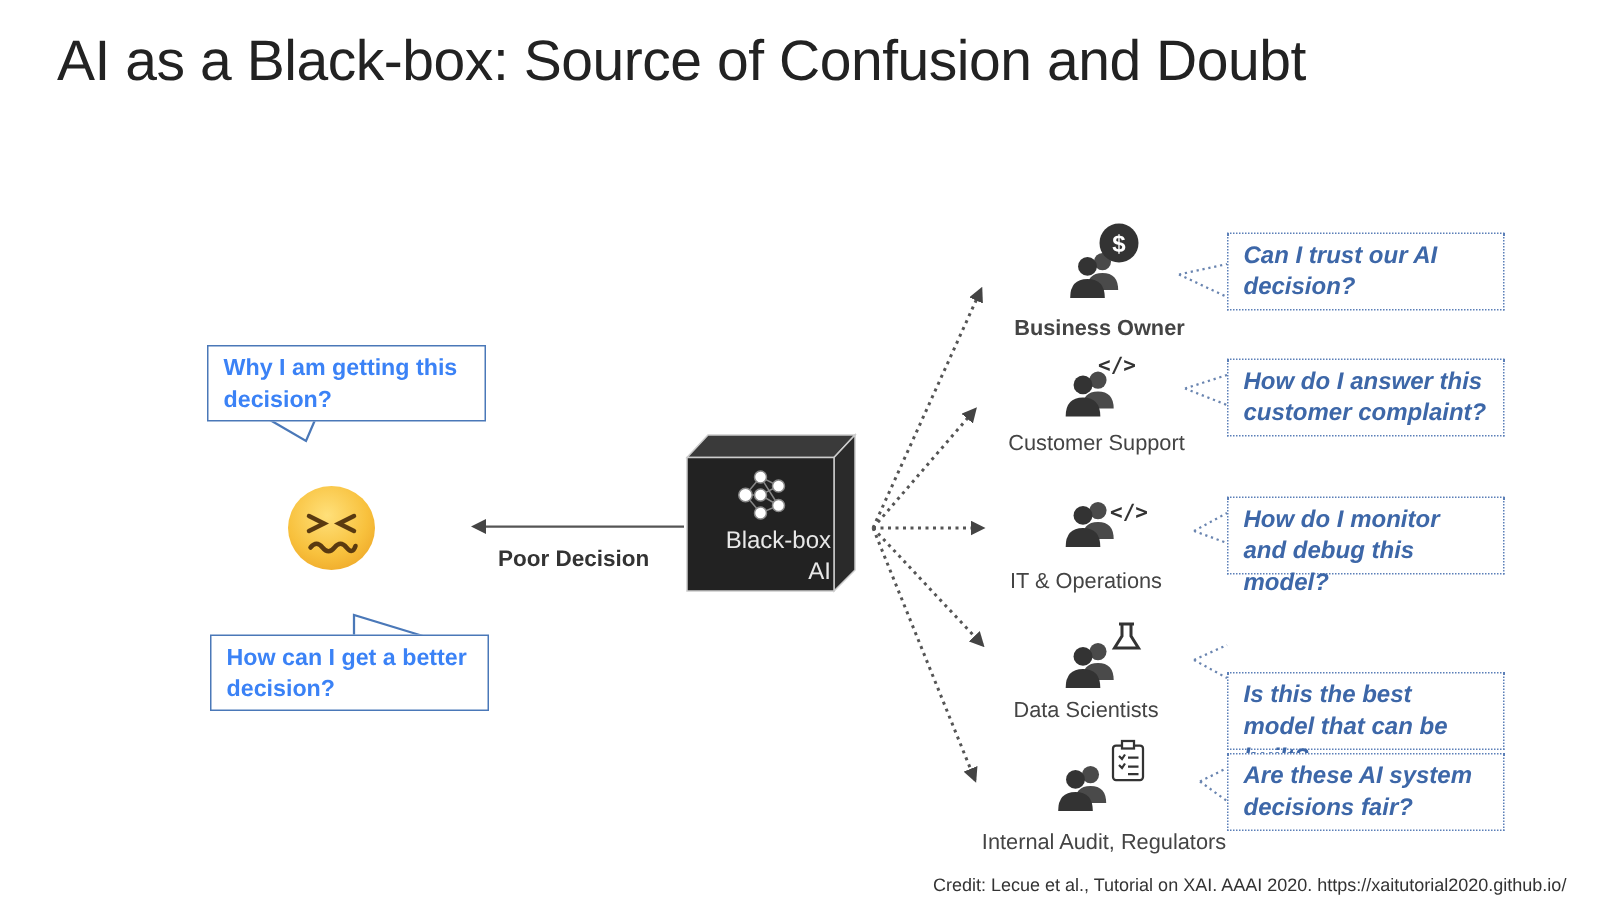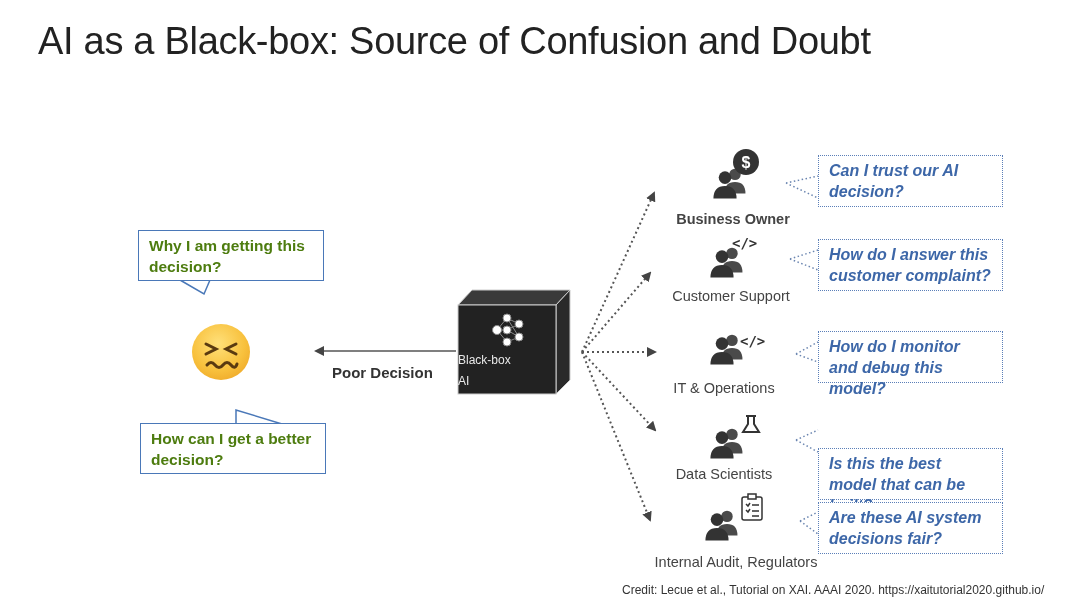--- a/index.html
+++ b/index.html
@@ -1,25 +1,25 @@
 <!DOCTYPE html>
 <html><head>
 <meta charset="utf-8">
 <style>
   html,body{margin:0;padding:0;background:#fff;}
   body{width:1080px;height:608px;position:relative;overflow:hidden;font-family:"Liberation Sans",sans-serif;}
   .abs{position:absolute;}
   #title{left:38px;top:20px;font-size:38px;color:#222;white-space:nowrap;letter-spacing:-0.3px;}
-  .bubble{position:absolute;border:1.5px solid #4a78b8;background:#fff;color:#4d7c0f;font-weight:bold;font-size:15.5px;line-height:21px;padding:4px 10px;box-sizing:border-box;}
+  .bubble{position:absolute;border:1.5px solid #4a78b8;background:#fff;color:#3b82f6;font-weight:bold;font-size:15.5px;line-height:21px;padding:4px 10px;box-sizing:border-box;}
   .q{position:absolute;border:1.5px dotted #5b7fb8;color:#3d67a8;font-weight:bold;font-style:italic;font-size:16px;line-height:21px;padding:4px 10px;box-sizing:border-box;background:#fff;}
   .role{position:absolute;color:#444;font-size:14.5px;white-space:nowrap;text-align:center;}
   #poor{left:332px;top:364px;font-size:15px;font-weight:bold;color:#333;}
   #credit{left:622px;top:583px;font-size:12px;color:#333;white-space:nowrap;}
   #emoji{left:192px;top:324px;width:58px;height:56px;border-radius:50%;background:radial-gradient(circle at 45% 35%,#ffe07a 0%,#f8c13d 55%,#e99a1d 100%);}
-  #boxlabel{left:458px;top:350px;width:96px;text-align:left;color:#e8e8e8;font-size:12px;line-height:21px;}
+  #boxlabel{left:458px;top:350px;width:96px;text-align:right;color:#e8e8e8;font-size:16px;line-height:21px;}
   svg{position:absolute;left:0;top:0;}
 </style>
 </head>
 <body>
 
 <div id="title" class="abs">AI as a Black-box: Source of Confusion and Doubt</div>
 
 <svg width="1080" height="608">
   <defs>
     <marker id="ah" markerWidth="10" markerHeight="10" refX="8" refY="5" orient="auto" markerUnits="userSpaceOnUse">

